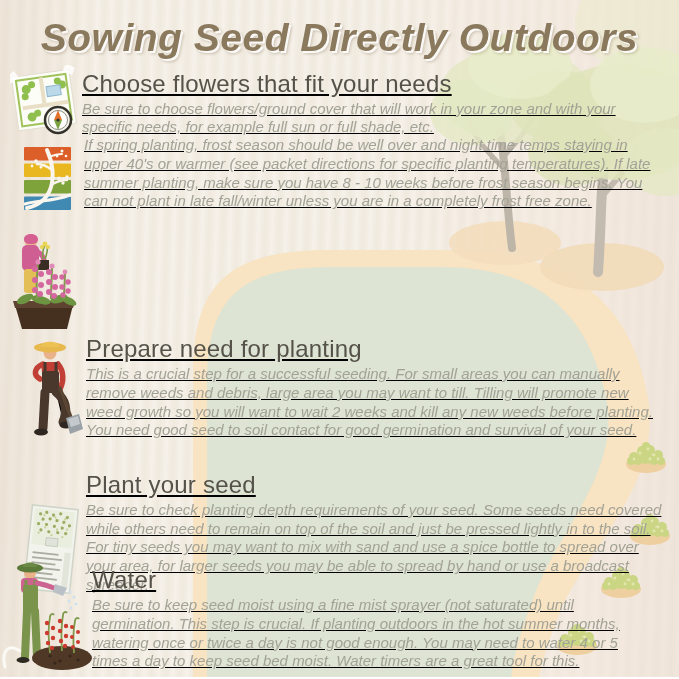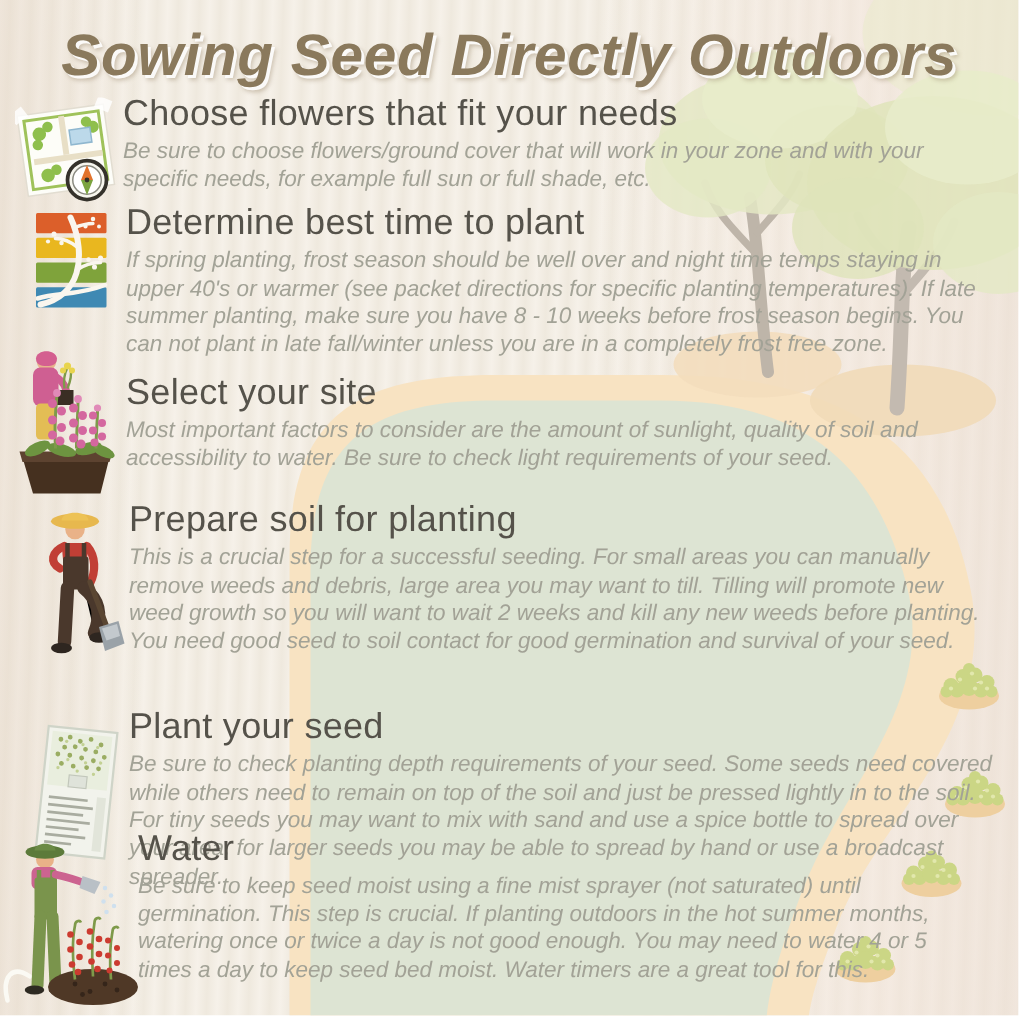--- a/index.html
+++ b/index.html
@@ -11,21 +11,21 @@
         rgba(255,255,255,0) 58%, rgba(243,229,219,.55) 86%, rgba(236,221,210,.55) 100%),
       repeating-linear-gradient(92deg, #f6f1e9 0px, #efe9de 7px, #f6f1e9 14px);
   }
   .bg{position:absolute;inset:0;}
   .title{
     position:absolute;top:16px;left:0;width:100%;text-align:center;margin:0;
     font-size:39px;font-weight:bold;font-style:italic;letter-spacing:.5px;
     color:#8a795c;
     text-shadow:2px 2px 0 rgba(255,255,255,.9), 3px 3px 3px rgba(140,118,88,.38);
   }
-  .section{position:absolute;display:flex;align-items:flex-start;}
+  .section{position:absolute;display:flex;align-items:flex-end;text-decoration:underline;}
   .iconbox{flex:0 0 auto;display:flex;justify-content:center;}
   .txt{flex:0 0 auto;}
   .heading{
     margin:0 0 3px 0;font-size:24px;font-weight:normal;color:#55524a;letter-spacing:.2px;line-height:1.08;
   }
   .body{
     margin:0;font-style:italic;font-size:15px;line-height:1.25;color:#a2a296;
   }
   
   .s1{top:63px;left:8px;}   .s1 .iconbox{width:74px;}  .s1 .txt{width:586px;}
@@ -167,21 +167,20 @@
           <circle cx="12" cy="14" r="1.7"></circle>
             <circle cx="17" cy="20" r="1.5"></circle>
             <circle cx="8" cy="19" r="1.4"></circle>
           <circle cx="38" cy="4" r="1.5"></circle>
             <circle cx="33" cy="9" r="1.4"></circle>
             <circle cx="42" cy="9" r="1.3"></circle>
         </g>
       </svg>
     </div>
     <div class="txt">
-      <h2 class="heading">Determine best time to plant</h2>
       <p class="body">If spring planting, frost season should be well over and  night time temps staying in upper 40's or warmer (see packet directions for specific planting temperatures). If late summer planting, make sure you have 8 - 10 weeks before frost season begins. You can not plant in late fall/winter unless you are in a completely frost free zone.</p>
     </div>
   </div>
 
   <div class="section s3">
     <div class="iconbox">
       <svg width="74" height="104" viewBox="0 0 74 104">
 
         <circle cx="24" cy="12" r="6.5" fill="#e8b48d"></circle>
         <path d="M17 10 C17 4 30 3 31 10 C31 14 28 15 24 15 C20 15 17 14 17 10 Z" fill="#d45f90"></path>
@@ -231,24 +230,20 @@
             <circle cx="61" cy="53" r="2.7"></circle>
             <circle cx="55" cy="58" r="2.7"></circle>
           <circle cx="61" cy="62" r="2.7"></circle>
             <circle cx="56" cy="66" r="2.7"></circle>
         </g>
         <circle cx="31" cy="33" r="2.6" fill="#e18ab8"></circle>
         <circle cx="45" cy="37" r="2.6" fill="#e18ab8"></circle>
         <circle cx="58" cy="43" r="2.4" fill="#e18ab8"></circle>
       </svg>
     </div>
-    <div class="txt">
-      <h2 class="heading">Select your site</h2>
-      <p class="body">Most important factors to consider are the amount of sunlight, quality of soil and accessibility to water. Be sure to check light  requirements of your seed.</p>
-    </div>
   </div>
 
   <div class="section s4">
     <div class="iconbox">
       <svg width="70" height="102" viewBox="0 0 70 102">
         <circle cx="36" cy="15" r="6.5" fill="#e9b288"></circle>
         <ellipse cx="36" cy="9.5" rx="16" ry="5" fill="#e7b84e"></ellipse>
         <path d="M27 9 C27 2 45 2 45 9 Z" fill="#edc255"></path>
         <path d="M27 24 L45 24 L43 46 L29 46 Z" fill="#c13f35"></path>
         <path d="M29 26 C20 30 19 37 26 41" stroke="#c13f35" stroke-width="5.5" fill="none" stroke-linecap="round"></path>
@@ -258,21 +253,21 @@
         <path d="M31 54 L29 90" stroke="#4a382c" stroke-width="9" stroke-linecap="round"></path>
         <path d="M42 54 C52 62 54 72 49 84" stroke="#4a382c" stroke-width="9" stroke-linecap="round"></path>
         <ellipse cx="27" cy="94" rx="7" ry="3.5" fill="#2e2620"></ellipse>
         <ellipse cx="52" cy="87" rx="6.5" ry="3.5" fill="#2e2620"></ellipse>
         <path d="M46 50 L58 82" stroke="#5a4632" stroke-width="3.5" stroke-linecap="round"></path>
         <polygon points="52,80 65,76 69,91 56,96" fill="#9aa2a8"></polygon>
         <polygon points="54,81 64,78 66,86 57,89" fill="#c3c9cd"></polygon>
       </svg>
     </div>
     <div class="txt">
-      <h2 class="heading">Prepare soil for planting</h2>
+      <h2 class="heading">Prepare need for planting</h2>
       <p class="body">This is a crucial step for a successful seeding. For small areas you can manually remove weeds and debris, large area you may want to till. Tilling will promote new weed growth so you will want to wait 2 weeks and kill any new weeds before planting. You need good seed to soil contact for good germination and survival of your seed.</p>
     </div>
   </div>
 
   <div class="section s5">
     <div class="iconbox">
       <svg width="62" height="92" viewBox="0 0 62 92">
         <g transform="rotate(6 31 46)">
           <rect x="9" y="4" width="46" height="84" fill="#f2f3ec" stroke="#cfd4c8" stroke-width="1.5"></rect>
           <rect x="12" y="7" width="40" height="36" fill="#e9eede"></rect>

